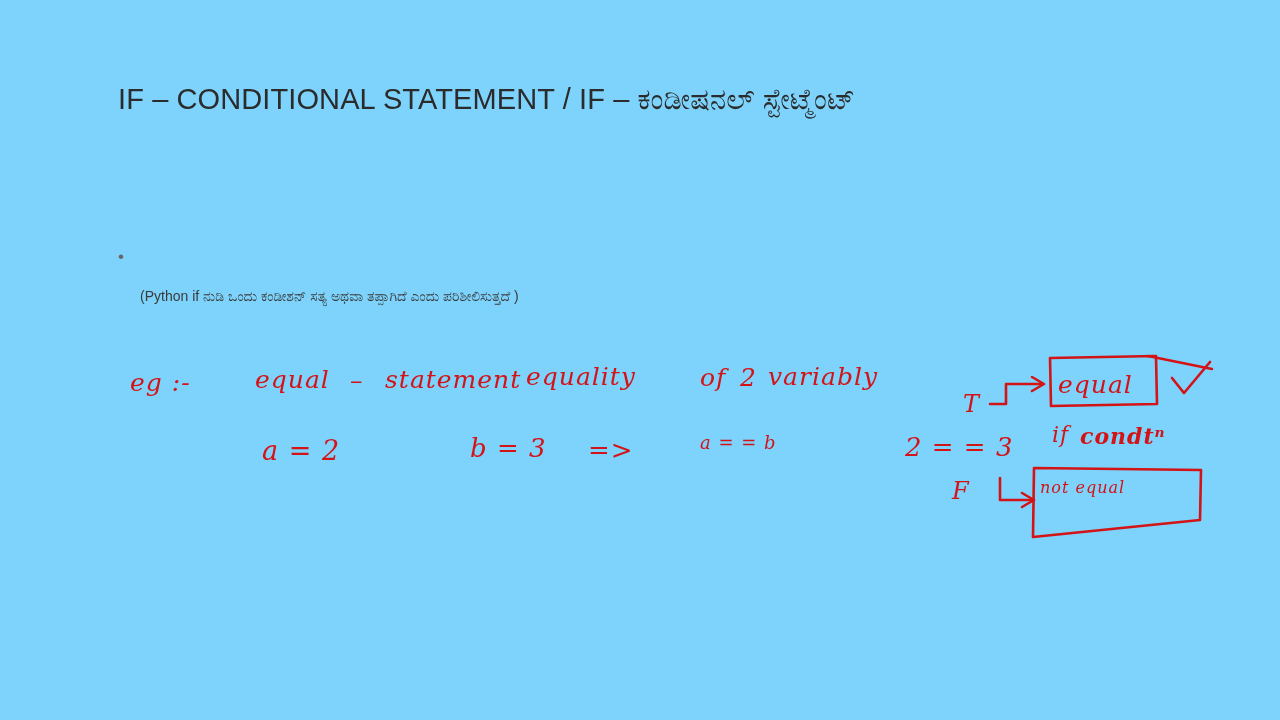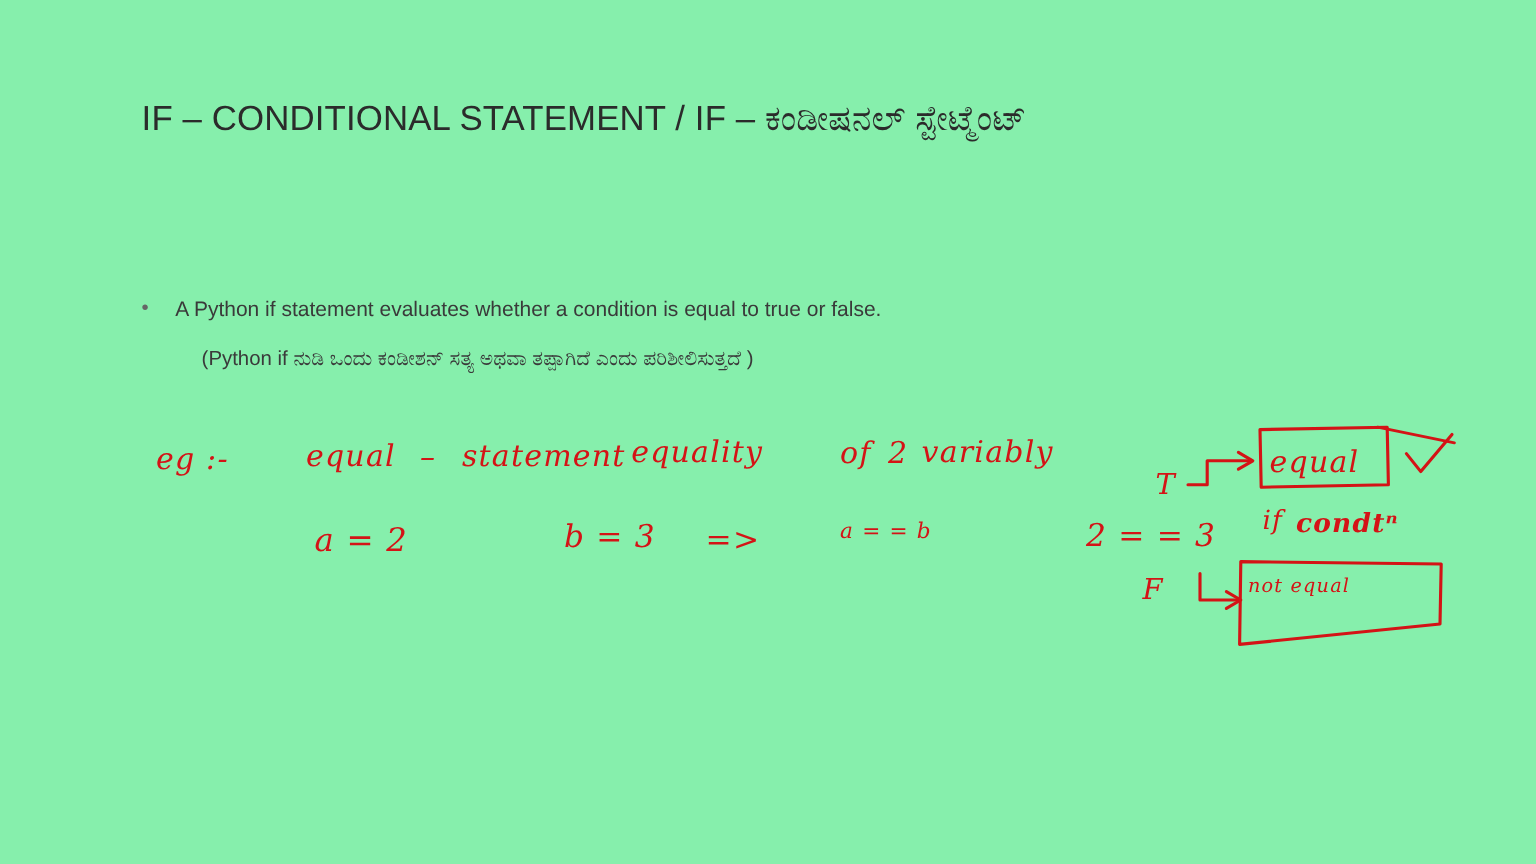--- a/index.html
+++ b/index.html
@@ -12,21 +12,21 @@
     background: #ffffff;
     font-family: "Liberation Sans", sans-serif;
     overflow: hidden;
     position: relative;
   }
   .slide {
     position: absolute;
     inset: 0;
     width: 1280px;
     height: 720px;
-    background: #86efac;
+    background: #7dd3fc;
   }
   .title {
     position: absolute;
     left: 118px;
     top: 78px;
     width: 900px;
     font-size: 29px;
     line-height: 1.48;
     color: #2b2b2b;
     font-weight: 400;
@@ -50,24 +50,23 @@
   .bullet-text {
     font-size: 17.5px;
     color: #3a3a3a;
     line-height: 1.5;
   }
   .sub-text {
     position: absolute;
     left: 140px;
     top: 286px;
     width: 980px;
-    font-size: 17px;
+    font-size: 14px;
     color: #3a3a3a;
     line-height: 1.5;
-    margin-left: 28px;
   }
   .ink-layer {
     position: absolute;
     left: 0;
     top: 0;
     width: 1280px;
     height: 720px;
     pointer-events: none;
   }
   .ink-text {
@@ -91,21 +90,20 @@
 </style>
 </head>
 <body>
 
 <div class="slide">
 
   <div class="title">IF – CONDITIONAL STATEMENT / IF – ಕಂಡೀಷನಲ್ ಸ್ಟೇಟ್ಮೆಂಟ್</div>
 
   <div class="bullet-row">
     <span class="bullet-dot">•</span>
-    <span class="bullet-text">A Python if statement evaluates whether a condition is equal to true or false.</span>
   </div>
 
   <div class="sub-text">(Python if ನುಡಿ ಒಂದು ಕಂಡೀಶನ್ ಸತ್ಯ ಅಥವಾ  ತಪ್ಪಾಗಿದೆ ಎಂದು ಪರಿಶೀಲಿಸುತ್ತದೆ )</div>
 
   <svg class="ink-layer" viewBox="0 0 1280 720">
 
     <path d="M990 404 L1006 404 L1006 384 L1042 384" stroke="#d41316" stroke-width="2.6" fill="none" stroke-linecap="round" stroke-linejoin="round"></path>
     <path d="M1032 377 L1044 384 L1032 391" stroke="#d41316" stroke-width="2.6" fill="none" stroke-linecap="round" stroke-linejoin="round"></path>
 
     <path d="M1050 358 L1156 356 L1157 404 L1051 406 Z" stroke="#d41316" stroke-width="2.6" fill="none" stroke-linejoin="round"></path>

